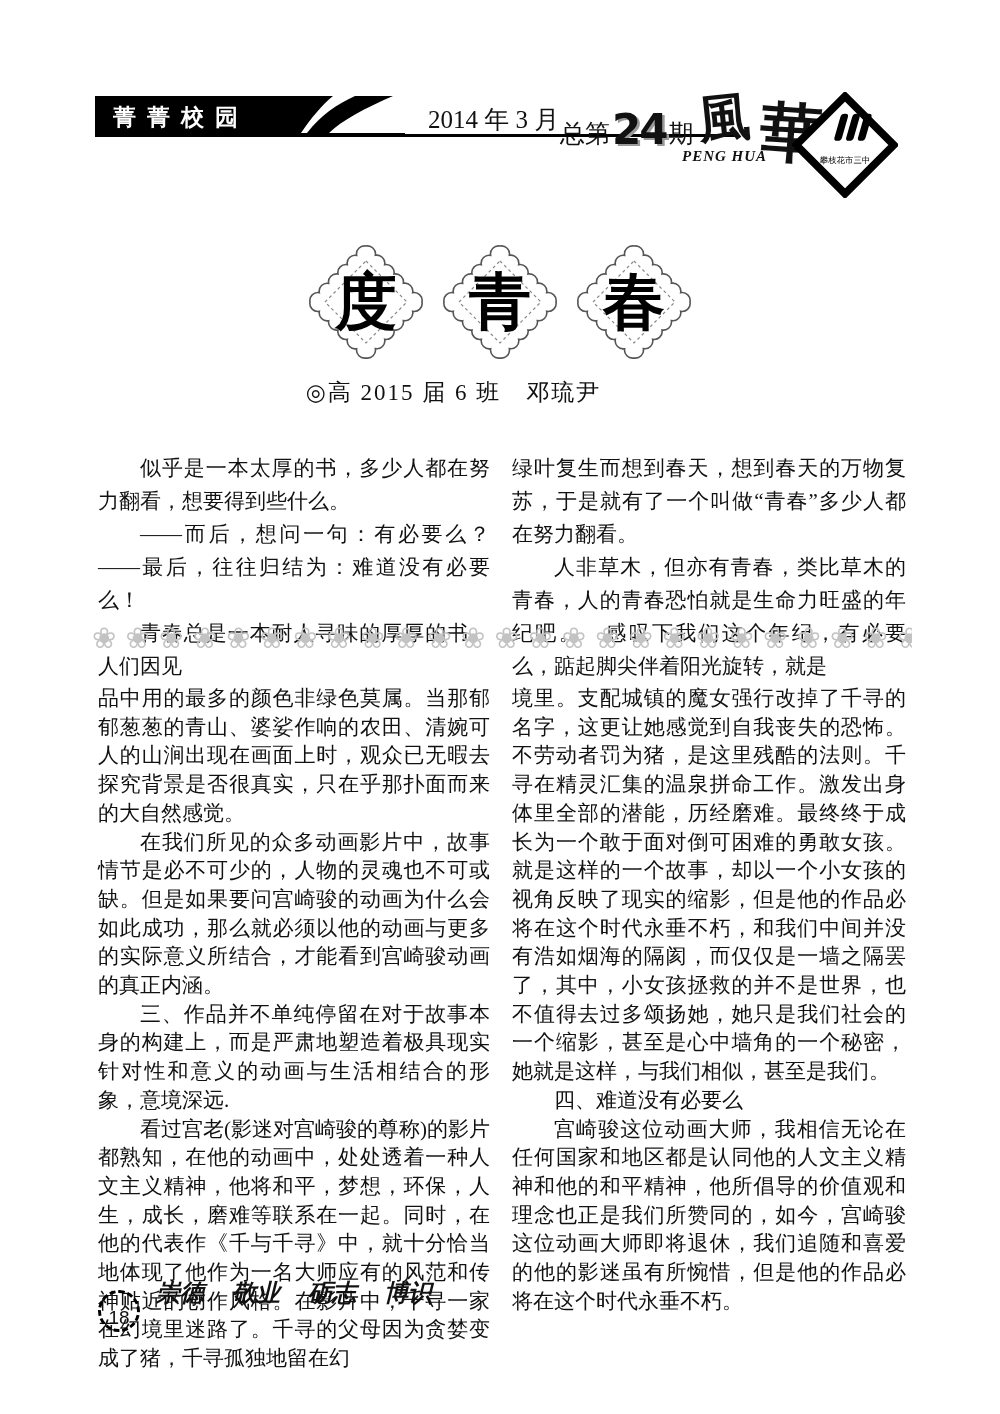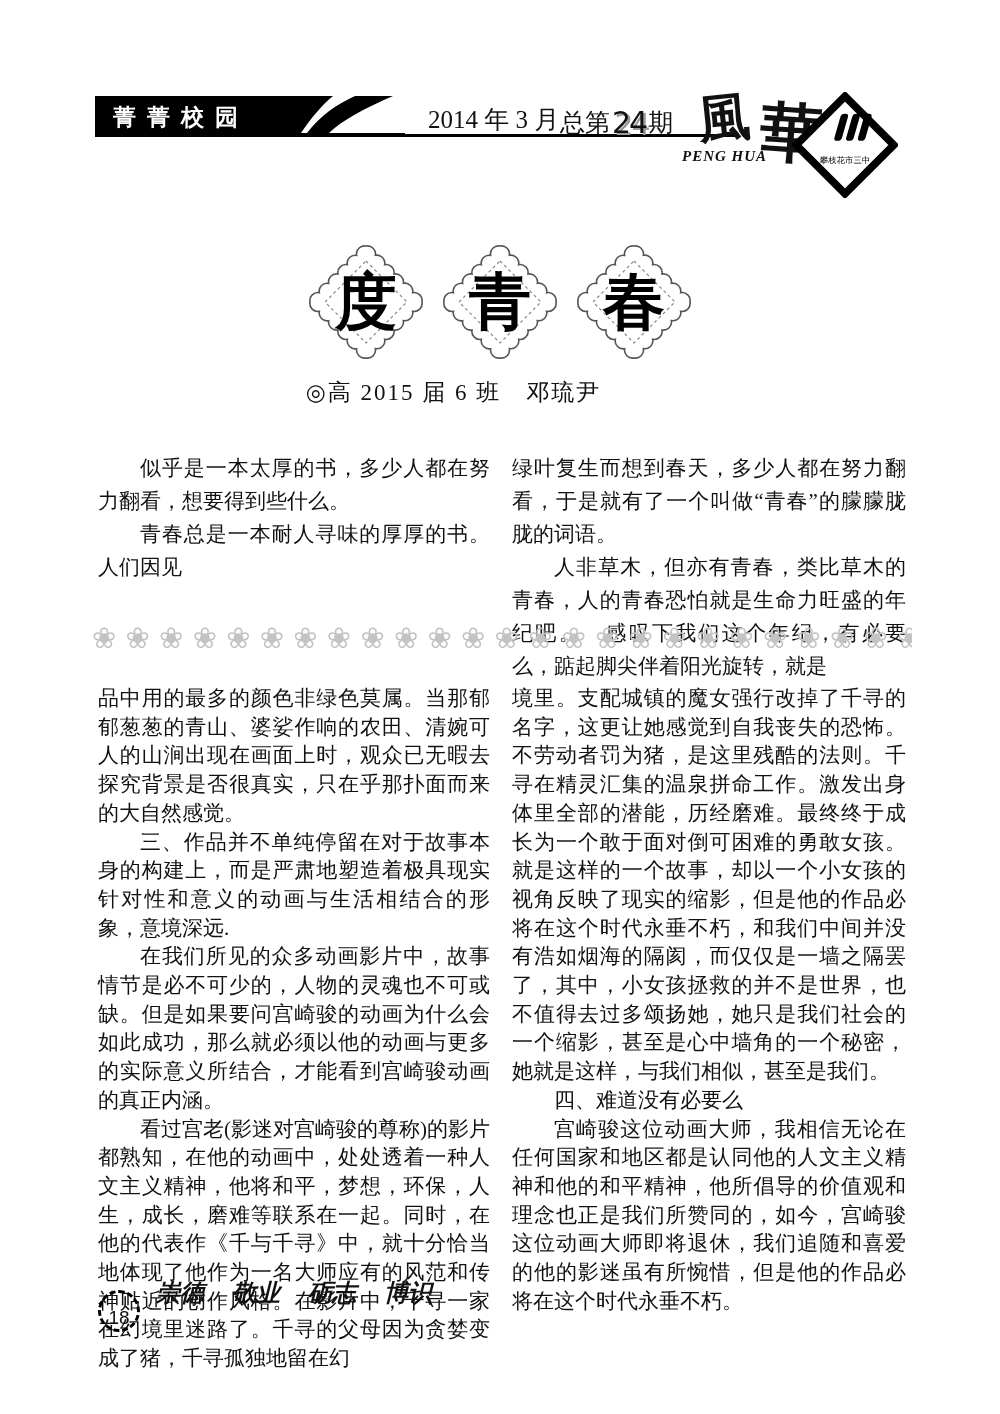--- a/index.html
+++ b/index.html
@@ -13,21 +13,21 @@
   .banner-label {
     position:absolute; left:113px; top:102px; color:#fff;
     font-family:"Liberation Sans","DejaVu Sans",sans-serif;
     font-size:23px; font-weight:bold; letter-spacing:11px; white-space:nowrap;
   }
   .header-line { position:absolute; left:95px; top:134px; width:642px; height:3px; background:#000; }
   .header-date { position:absolute; left:428px; top:103px; font-size:25px; white-space:nowrap; }
   .header-issue { position:absolute; left:560px; top:103px; font-size:25px; white-space:nowrap; }
   .issue-number {
     display:inline-block; font-family:"DejaVu Sans","Liberation Sans",sans-serif;
-    font-weight:normal; font-size:30px; letter-spacing:-2px; transform:translateY(2px);
+    font-weight:bold; font-size:42px; letter-spacing:-2px; transform:translateY(2px);
     text-shadow:2.5px 2px 0 #9a9a9a; padding:0 2px;
   }
   
   .logo-feng { position:absolute; left:698px; top:84px; font-size:52px; font-weight:bold; transform:rotate(-6deg); }
   .logo-hua  { position:absolute; left:760px; top:90px; font-size:64px; font-weight:bold; transform:rotate(4deg); }
   .logo-roman { position:absolute; left:682px; top:148px; font-size:15px; font-weight:bold; font-style:italic; letter-spacing:1px; }
   .logo-diamond { position:absolute; left:792px; top:92px; width:106px; height:106px; }
   
   .title-row { position:absolute; left:0; top:240px; width:1000px; display:flex; justify-content:center; gap:10px; }
   .title-box { position:relative; width:124px; height:124px; }
@@ -114,33 +114,34 @@
         <path d="M62 21 L103 62 L62 103 L21 62 Z" fill="none" stroke="#888" stroke-width="1.2" stroke-dasharray="3 3"></path>
       </svg>
       <div class="title-char">春</div>
     </div>
   </div>
 
   <div class="byline">◎高 2015 届 6 班　邓琉尹</div>
 
   <div class="col intro-left">
     <p class="ind">似乎是一本太厚的书，多少人都在努力翻看，想要得到些什么。</p>
+    <p class="ind">——而后，想问一句：有必要么？　——最后，往往归结为：难道没有必要么！</p>
     <p class="ind">青春总是一本耐人寻味的厚厚的书。人们因见</p>
   </div>
   <div class="col intro-right">
-    <p>绿叶复生而想到春天，多少人都在努力翻看，于是就有了一个叫做“青春”的朦朦胧胧的词语。</p>
+    <p>绿叶复生而想到春天，想到春天的万物复苏，于是就有了一个叫做“青春”多少人都在努力翻看。</p>
     <p class="ind">人非草木，但亦有青春，类比草木的青春，人的青春恐怕就是生命力旺盛的年纪吧。　感叹下我们这个年纪，有必要么，踮起脚尖伴着阳光旋转，就是</p>
   </div>
 
   <div class="divider">❀ ❀ ❀ ❀ ❀ ❀ ❀ ❀ ❀ ❀ ❀ ❀ ❀ ❀ ❀ ❀ ❀ ❀ ❀ ❀ ❀ ❀ ❀ ❀ ❀ ❀ ❀ ❀ ❀ ❀ ❀ ❀</div>
 
   <div class="col main-left">
     <p>品中用的最多的颜色非绿色莫属。当那郁郁葱葱的青山、婆娑作响的农田、清婉可人的山涧出现在画面上时，观众已无暇去探究背景是否很真实，只在乎那扑面而来的大自然感觉。</p>
+    <p class="ind">在我们所见的众多动画影片中，故事情节是必不可少的，人物的灵魂也不可或缺。但是如果要问宫崎骏的动画为什么会如此成功，那么就必须以他的动画与更多的实际意义所结合，才能看到宫崎骏动画的真正内涵。</p>
     <p class="ind">三、作品并不单纯停留在对于故事本身的构建上，而是严肃地塑造着极具现实针对性和意义的动画与生活相结合的形象，意境深远.</p>
-    <p class="ind">在我们所见的众多动画影片中，故事情节是必不可少的，人物的灵魂也不可或缺。但是如果要问宫崎骏的动画为什么会如此成功，那么就必须以他的动画与更多的实际意义所结合，才能看到宫崎骏动画的真正内涵。</p>
     <p class="ind">看过宫老(影迷对宫崎骏的尊称)的影片都熟知，在他的动画中，处处透着一种人文主义精神，他将和平，梦想，环保，人生，成长，磨难等联系在一起。同时，在他的代表作《千与千寻》中，就十分恰当地体现了他作为一名大师应有的风范和传神贴近的创作风格。在影片中，千寻一家在幻境里迷路了。千寻的父母因为贪婪变成了猪，千寻孤独地留在幻</p>
   </div>
   <div class="col main-right">
     <p>境里。支配城镇的魔女强行改掉了千寻的名字，这更让她感觉到自我丧失的恐怖。不劳动者罚为猪，是这里残酷的法则。千寻在精灵汇集的温泉拼命工作。激发出身体里全部的潜能，历经磨难。最终终于成长为一个敢于面对倒可困难的勇敢女孩。就是这样的一个故事，却以一个小女孩的视角反映了现实的缩影，但是他的作品必将在这个时代永垂不朽，和我们中间并没有浩如烟海的隔阂，而仅仅是一墙之隔罢了，其中，小女孩拯救的并不是世界，也不值得去过多颂扬她，她只是我们社会的一个缩影，甚至是心中墙角的一个秘密，她就是这样，与我们相似，甚至是我们。</p>
     <p class="ind">四、难道没有必要么</p>
     <p class="ind">宫崎骏这位动画大师，我相信无论在任何国家和地区都是认同他的人文主义精神和他的和平精神，他所倡导的价值观和理念也正是我们所赞同的，如今，宫崎骏这位动画大师即将退休，我们追随和喜爱的他的影迷虽有所惋惜，但是他的作品必将在这个时代永垂不朽。</p>
   </div>
 
   <div class="page-circle">
     <span>18</span>

